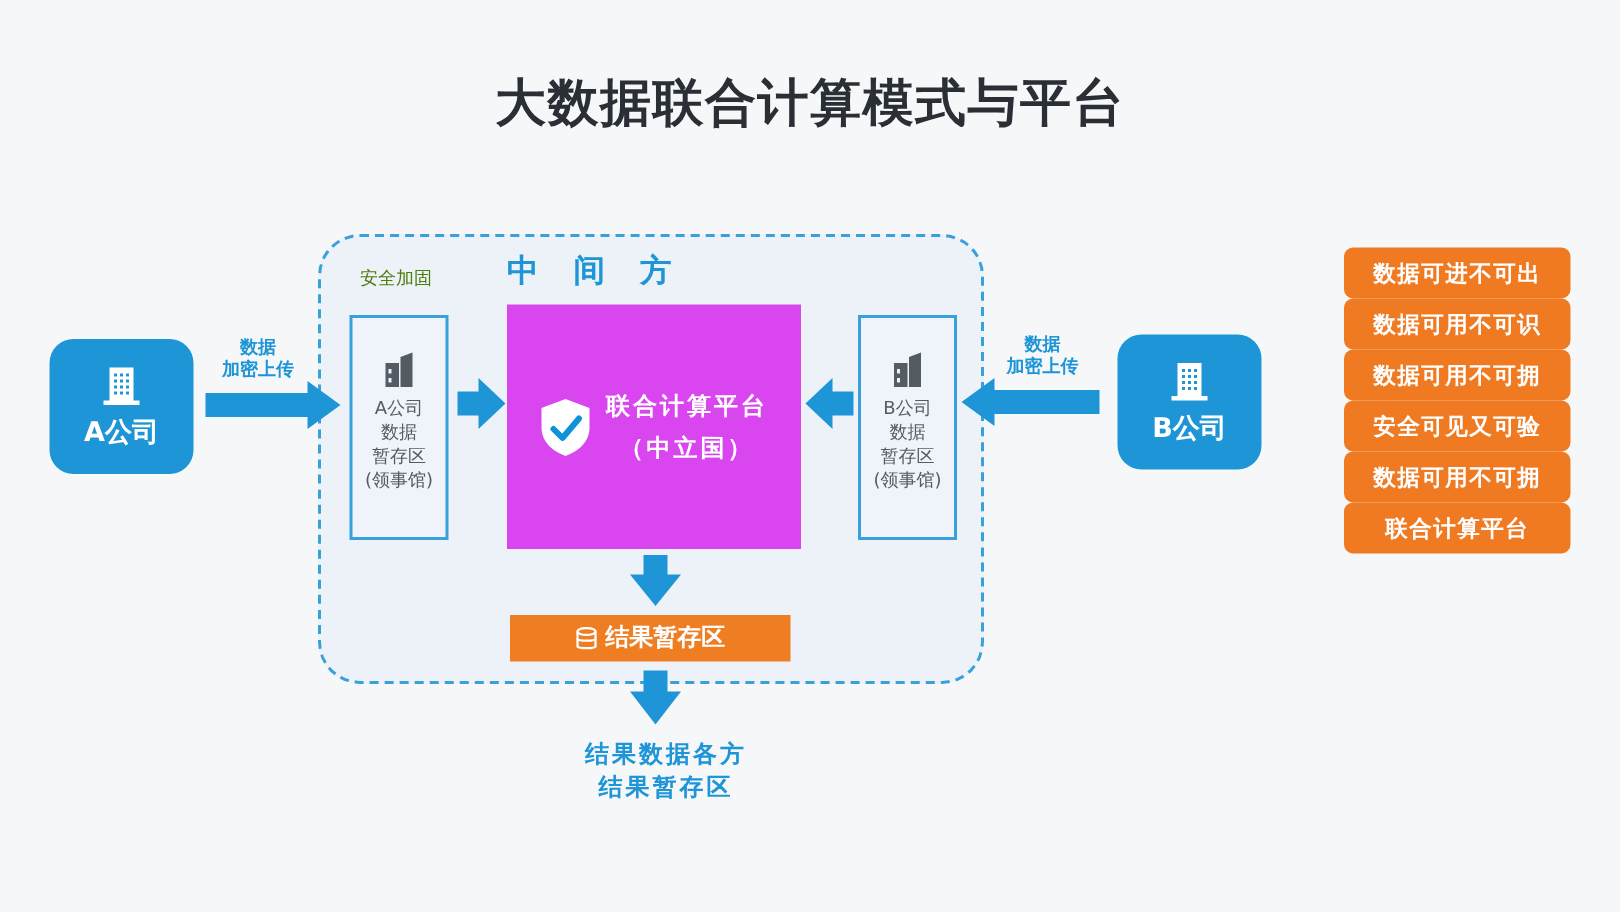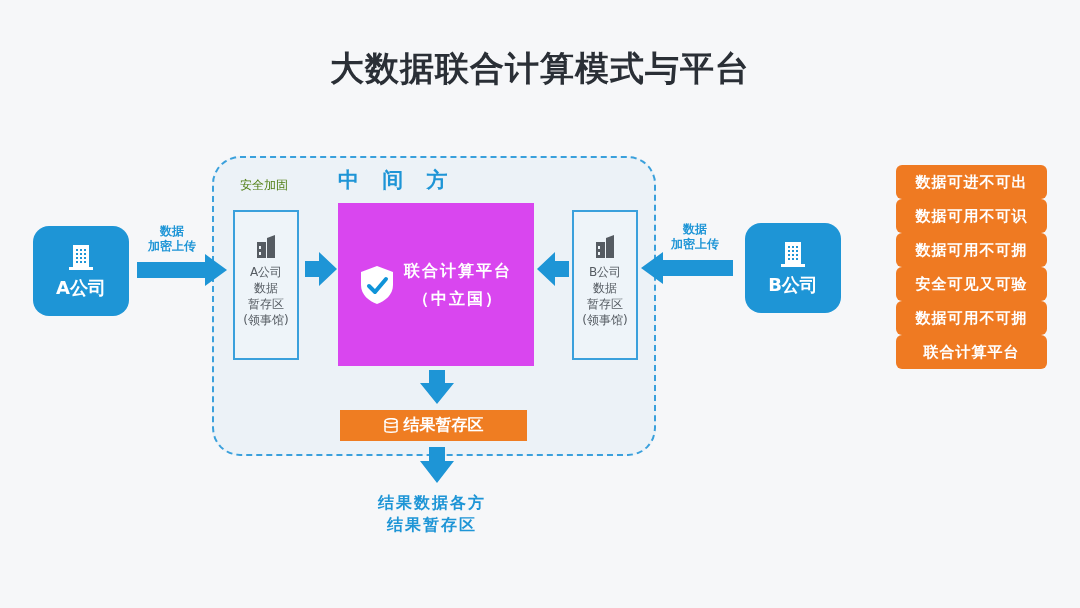--- a/index.html
+++ b/index.html
@@ -57,21 +57,21 @@
     display: flex; align-items: center; justify-content: center; gap: 10px;
   }
   .platform .ptext { text-align: center; font-weight: bold; font-size: 16px; letter-spacing: 2px; line-height: 28px; }
   .result-bar {
     position: absolute; left: 340px; top: 410px; width: 187px; height: 31px;
     background: #ef7d22; color: #fff;
     display: flex; align-items: center; justify-content: center; gap: 6px;
     font-size: 16px; font-weight: bold;
   }
   .output-text {
-    position: absolute; left: 334px; top: 492px; width: 196px;
+    position: absolute; left: 346px; top: 492px; width: 196px;
     text-align: center; color: #1e95d6; font-weight: bold; font-size: 16px;
     line-height: 22px; letter-spacing: 2px;
   }
   .principles { position: absolute; left: 896px; top: 165px; width: 151px; }
   .principle {
     height: 34px; border-radius: 6px;
     background: #ef7a22; color: #fff; font-weight: bold; font-size: 15px;
     display: flex; align-items: center; justify-content: center; letter-spacing: 1px;
   }
   svg.arrow { position: absolute; overflow: visible; }

